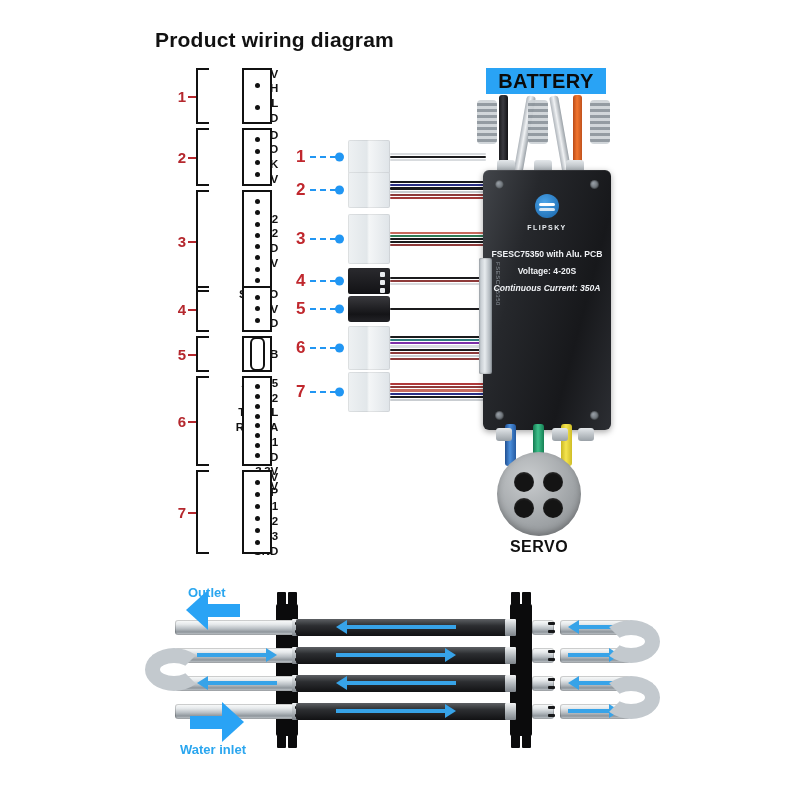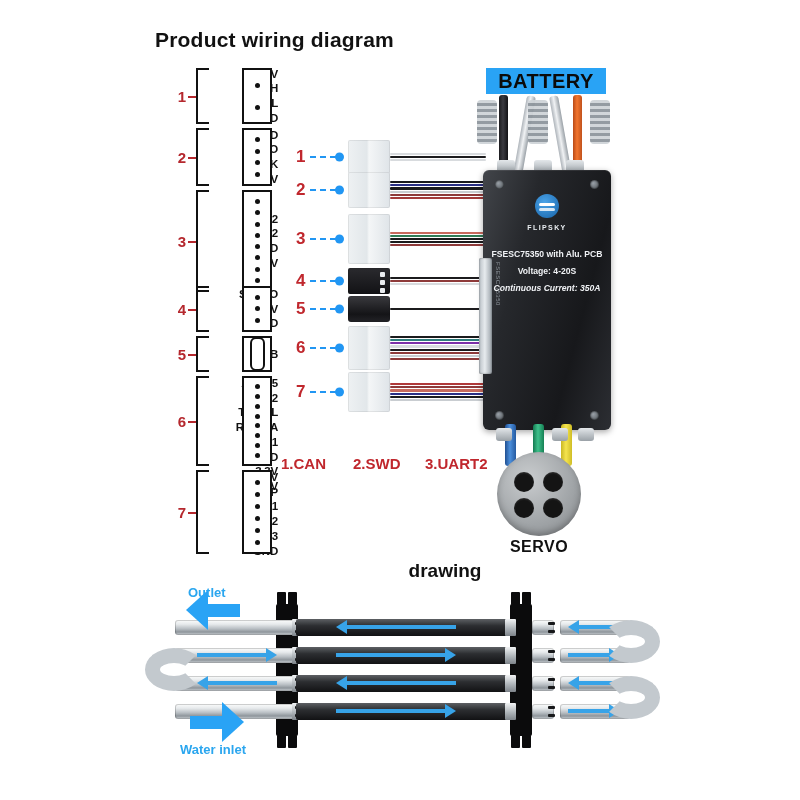--- a/index.html
+++ b/index.html
@@ -498,29 +498,23 @@
   <div id="motor-plug">
     <div class="hole" style="left:17px;top:20px;"></div>
     <div class="hole" style="left:46px;top:20px;"></div>
     <div class="hole" style="left:17px;top:46px;"></div>
     <div class="hole" style="left:46px;top:46px;"></div>
   </div>
   <div id="motor-caption">SERVO</div>
 </div>
 
 <div id="legend">
-    <div class="lrow">
-      <div class="lcell">1.CAN</div>
-      <div class="lcell">2.SWD</div>
-      <div class="lcell">3.UART2</div>
-    </div>
   </div>
 
 <div id="water-title" class="abs">
-  <div>drawing</div>
 </div>
 
 <div id="water-diagram">
     <div class="manifold" style="left: 276px; top: 604px; width: 22px; height: 132px;"></div>
     <div class="manifold" style="left: 510px; top: 604px; width: 22px; height: 132px;"></div>
     <div class="mani-tab" style="left: 277px; top: 592px;"></div>
     <div class="mani-tab" style="left: 288px; top: 592px;"></div>
     <div class="mani-tab" style="left: 511px; top: 592px;"></div>
     <div class="mani-tab" style="left: 522px; top: 592px;"></div>
     <div class="mani-tab" style="left: 277px; top: 735px;"></div>

